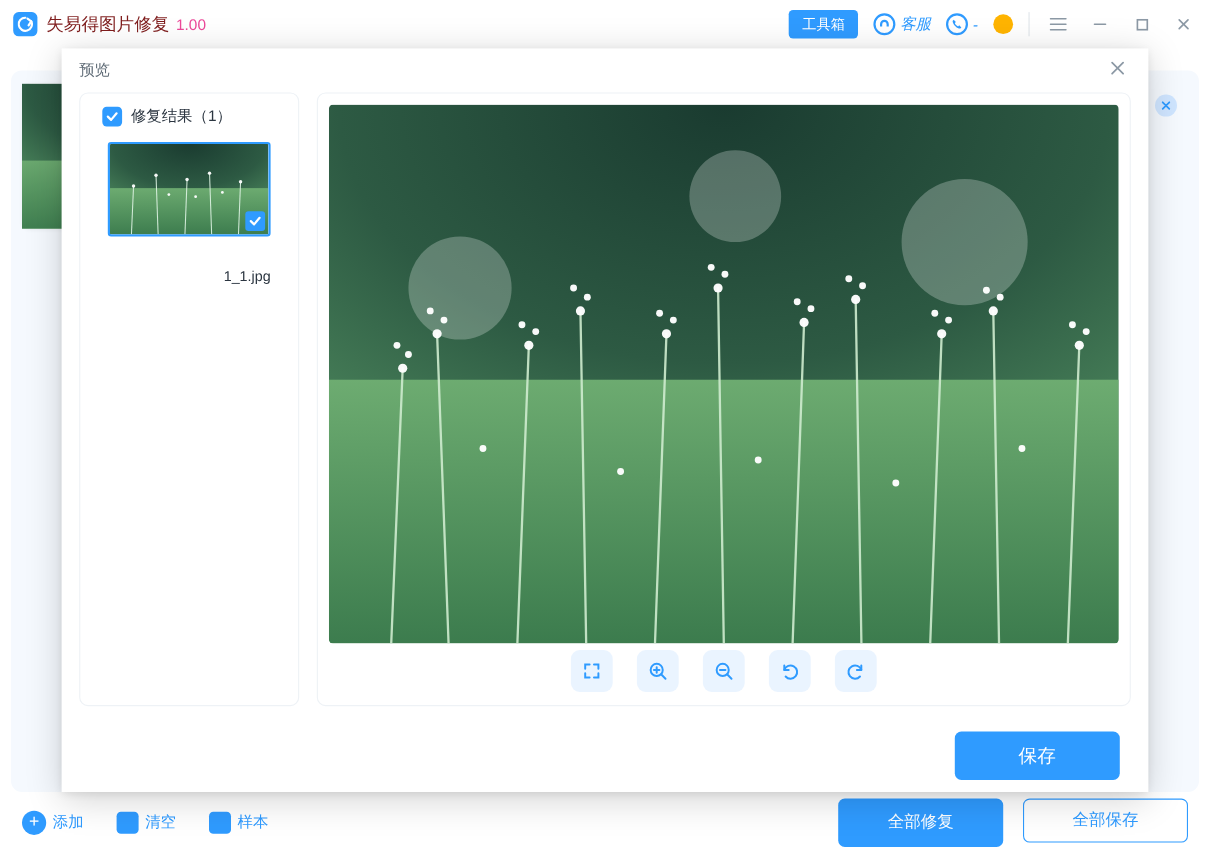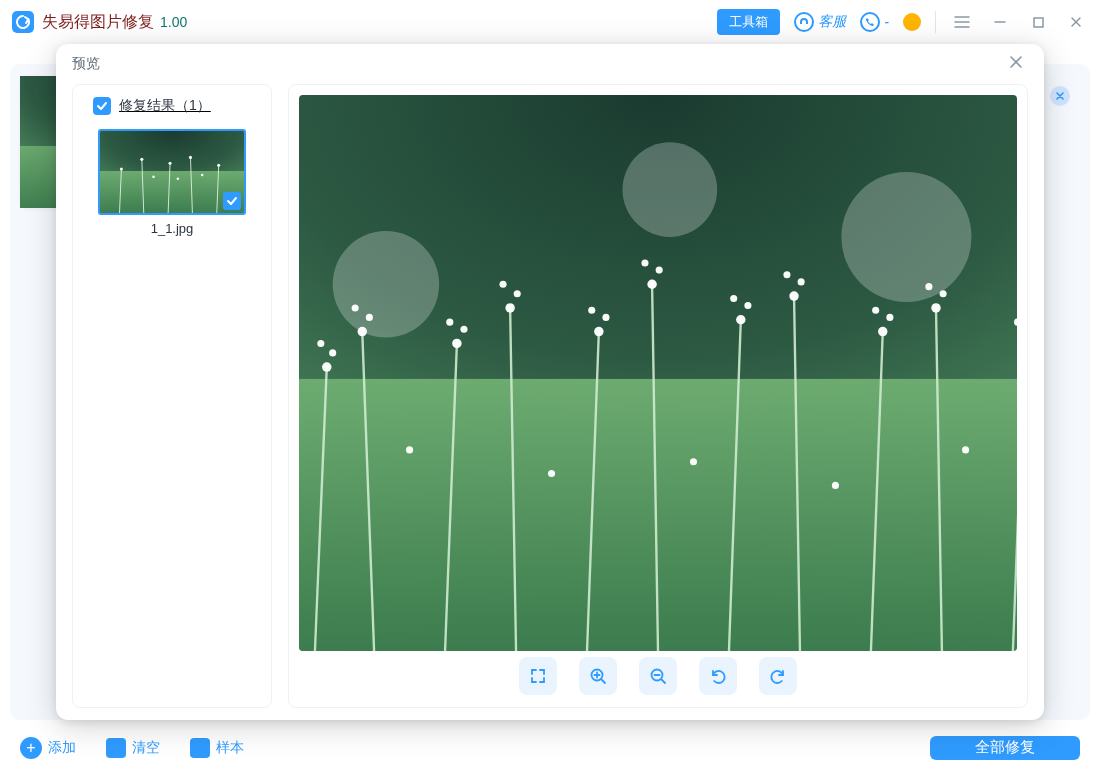--- a/index.html
+++ b/index.html
@@ -2,59 +2,59 @@
 <html><head>
 <meta charset="utf-8">
 <style>
 * { margin: 0; padding: 0; box-sizing: border-box; font-family: "Microsoft YaHei", sans-serif; }
 body { width: 1100px; height: 775px; background: #fff; overflow: hidden; position: relative; }
 
 
 .titlebar { height: 44px; display: flex; align-items: center; padding: 0 12px; }
 .logo-icon { width: 22px; height: 22px; background: #2F9BFF; border-radius: 5px; display: flex; align-items: center; justify-content: center; }
 .app-title { color: #7f1d1d; font-size: 16px; margin-left: 8px; }
-.app-version { color: #0f766e; font-size: 14px; margin-left: 6px; }
+.app-version { color: #ec4899; font-size: 14px; margin-left: 6px; }
 .titlebar-right { margin-left: auto; display: flex; align-items: center; gap: 14px; justify-content: center; }
 .toolbox-btn { background: #2F9BFF; color: #fff; font-size: 13px; padding: 4px 12px; border-radius: 4px; cursor: pointer; }
 .tb-item { display: flex; align-items: center; gap: 4px; color: #2F9BFF; font-size: 14px; cursor: pointer; font-style: italic; }
 .tb-circle { width: 20px; height: 20px; border: 2px solid #2F9BFF; border-radius: 50%; display: flex; align-items: center; justify-content: center; }
 .tb-badge { width: 18px; height: 18px; background: #FFB400; border-radius: 50%; }
 .tb-divider { width: 1px; height: 22px; background: #e0e5ea; }
 .win-ctrl { color: #7a8794; cursor: pointer; display: flex; align-items: center; justify-content: center; width: 24px; }
 
 
 .bg-panel { position: absolute; left: 10px; right: 10px; top: 64px; bottom: 55px; background: #f5f9fe; border-radius: 10px; }
 .bg-thumb-card { position: absolute; left: 20px; top: 76px; width: 200px; height: 132px; background: #fff; border-radius: 8px; box-shadow: 0 1px 4px rgba(0,0,0,.05); }
 .bg-thumb-x { position: absolute; right: 30px; top: 86px; width: 20px; height: 20px; background: #cfe5ff; border-radius: 50%; color: #2F9BFF; display: flex; align-items: center; justify-content: center; font-size: 13px; cursor: pointer; }
 
 
 .bottombar { position: absolute; left: 0; right: 0; bottom: 0; height: 55px; background: #fff; display: flex; align-items: center; padding: 0 20px; gap: 30px; }
 .bb-item { display: flex; align-items: center; gap: 6px; color: #2F9BFF; font-size: 14px; cursor: pointer; }
 .bb-add { width: 22px; height: 22px; background: #2F9BFF; border-radius: 50%; color: #fff; display: flex; align-items: center; justify-content: center; font-size: 16px; }
 .bb-square { width: 20px; height: 20px; background: #2F9BFF; border-radius: 4px; }
 .bb-buttons { margin-left: auto; display: flex; gap: 18px; }
-.bb-btn-primary { width: 150px; height: 24px; background: #2F9BFF; color: #fff; border-radius: 6px; display: flex; align-items: center; justify-content: center; font-size: 15px; cursor: pointer; }
+.bb-btn-primary { width: 150px; height: 44px; background: #2F9BFF; color: #fff; border-radius: 6px; display: flex; align-items: center; justify-content: center; font-size: 15px; cursor: pointer; }
 .bb-btn-secondary { width: 150px; height: 40px; border: 1px solid #2F9BFF; color: #2F9BFF; border-radius: 6px; display: flex; align-items: center; justify-content: center; font-size: 15px; cursor: pointer; }
 
 
-.modal { position: absolute; left: 56px; top: 44px; right: 56px; bottom: 55px; background: #fff; box-shadow: 0 6px 32px rgba(0,0,0,.18), 0 2px 8px rgba(0,0,0,.10); border-radius: 12px; display: flex; flex-direction: column; }
+.modal { position: absolute; left: 56px; top: 44px; right: 56px; bottom: 55px; background: #fff; box-shadow: 0 6px 32px rgba(0,0,0,.18), 0 2px 8px rgba(0,0,0,.10); border-radius: 0; display: flex; flex-direction: column; }
 .modal-header { height: 40px; display: flex; align-items: center; padding: 0 16px; }
 .modal-title { color: #5f6b76; font-size: 14px; }
 .modal-close { margin-left: auto; color: #8c99a5; cursor: pointer; font-size: 16px; padding: 4px; }
 .modal-body { flex: 1; display: flex; gap: 16px; padding: 0 16px 12px 16px; min-height: 0; }
 
 
 .side { width: 200px; background: #fff; border: 1px solid #eef2f6; border-radius: 8px; padding: 12px 10px; display: flex; flex-direction: column; align-items: center; }
-.side-header { display: flex; align-items: center; gap: 8px; align-self: flex-start; padding-left: 10px; margin-bottom: 14px; text-decoration: underline; }
+.side-header { display: flex; align-items: center; gap: 8px; align-self: flex-start; padding-left: 10px; margin-bottom: 14px; }
 .chk { width: 18px; height: 18px; background: #2F9BFF; border-radius: 4px; display: flex; align-items: center; justify-content: center; cursor: pointer; }
 .side-title { font-size: 14px; color: #2b3540; }
 .thumb-box { width: 148px; }
 .thumb { width: 148px; height: 86px; border: 2px solid #2F9BFF; border-radius: 3px; position: relative; overflow: hidden; cursor: pointer; }
 .thumb .chk-small { position: absolute; right: 3px; bottom: 3px; width: 18px; height: 18px; background: #2F9BFF; border-radius: 3px; display: flex; align-items: center; justify-content: center; }
-.thumb-name { text-align: center; font-size: 13px; color: #2b3540; margin-top: 6px; }
+.thumb-name { text-align: right; font-size: 13px; color: #2b3540; margin-top: 28px; }
 
 
 .preview { flex: 1; background: #fff; border: 1px solid #eef2f6; border-radius: 8px; padding: 10px 10px 6px 10px; display: flex; flex-direction: column; }
 .preview-img { flex: 1; border-radius: 4px; overflow: hidden; position: relative; }
 .preview-tools { height: 50px; display: flex; align-items: center; justify-content: center; gap: 22px; }
 .tool-btn { width: 38px; height: 38px; border-radius: 8px; background: #eaf4ff; color: #2F9BFF; display: flex; align-items: center; justify-content: center; cursor: pointer; }
 
 
 .modal-footer { height: 66px; display: flex; align-items: center; justify-content: flex-end; padding: 0 26px; }
 .save-btn { width: 150px; height: 44px; background: #2F9BFF; color: #fff; border-radius: 6px; display: flex; align-items: center; justify-content: center; font-size: 17px; cursor: pointer; }
@@ -153,20 +153,21 @@
   <div class="bb-item">
     <div class="bb-square"></div>
     <span>清空</span>
   </div>
   <div class="bb-item">
     <div class="bb-square"></div>
     <span>样本</span>
   </div>
   <div class="bb-buttons">
     <div class="bb-btn-primary">全部修复</div>
+    <div class="bb-btn-secondary">全部保存</div>
   </div>
 </div>
 
 <div class="modal">
   <div class="modal-header">
     <div class="modal-title">预览</div>
     <div class="modal-close">
       <svg width="16" height="16" viewBox="0 0 16 16">
           <path d="M3 3l10 10M13 3L3 13" stroke="#8c99a5" stroke-width="1.6" stroke-linecap="round"></path>
         </svg>
@@ -335,13 +336,16 @@
         <div class="tool-btn">
           <svg width="18" height="18" viewBox="0 0 18 18" fill="none" stroke="#2F9BFF" stroke-width="1.8" stroke-linecap="round" stroke-linejoin="round">
               <path d="M14 8a6 6 0 1 0-1.2 6"></path>
               <path d="M14 4v4h-4"></path>
             </svg>
         </div>
       </div>
     </div>
   </div>
 
+  <div class="modal-footer">
+    <div class="save-btn">保存</div>
+  </div>
 </div>
 
 </body></html>

